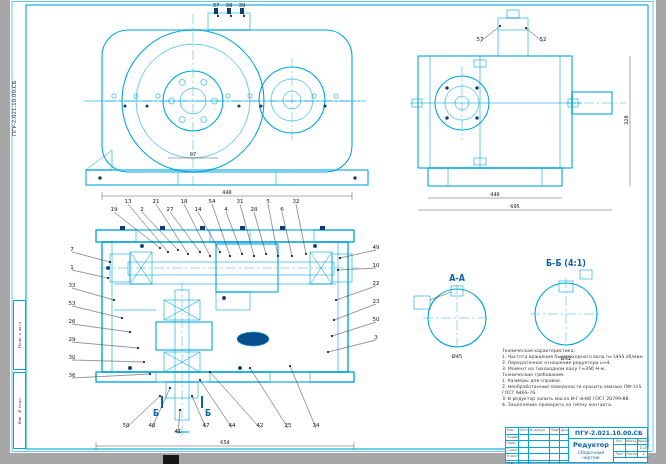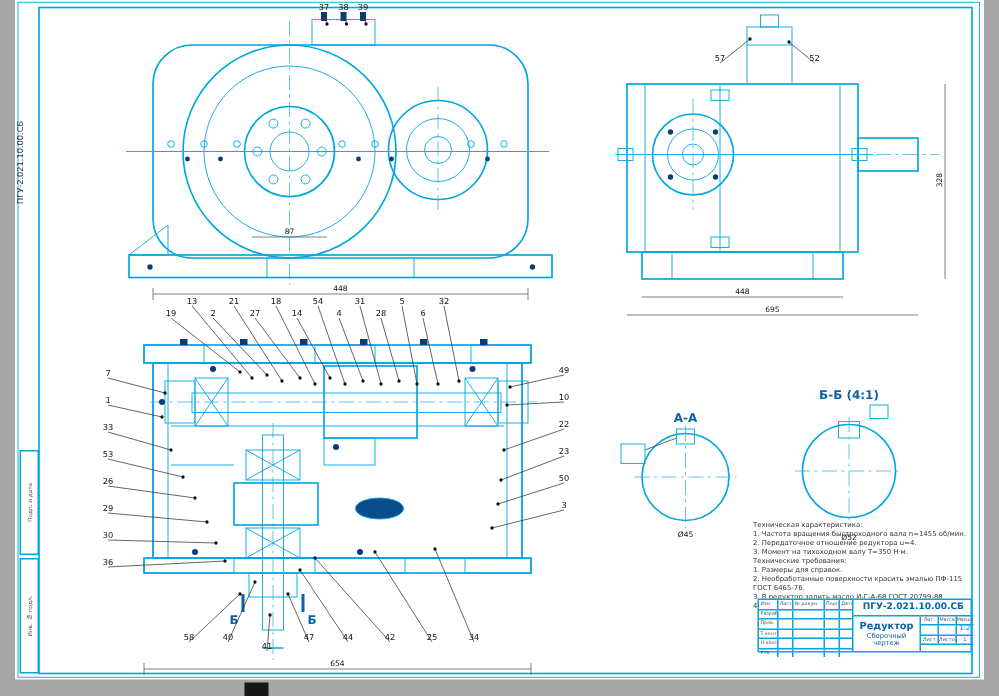--- a/index.html
+++ b/index.html
@@ -15,21 +15,21 @@
   .callout{font-size:5.5px;fill:#111;}
   .dim{font-size:5px;fill:#111;text-anchor:middle;}
   .dimln{stroke:#555;stroke-width:0.5;fill:none;}
   .seclbl{font-size:8px;font-weight:bold;fill:#0a63a8;text-anchor:middle;}
   .dark{fill:#0a3d73;stroke:none;}
   .darkblob{fill:#0a4d8c;stroke:#00a6e0;stroke-width:0.6;}
   
   .techreq{position:absolute;left:492px;top:348px;width:148px;color:#333;
     font-size:4.6px;line-height:1.3;}
   
-  .titleblock{position:absolute;left:495px;top:399px;width:143px;height:36px;
+  .titleblock{position:absolute;left:495px;top:427px;width:143px;height:36px;
     border:1.2px solid #00a6e0;box-sizing:border-box;display:flex;background:#fff;}
   .tb-left{width:62px;border-right:1px solid #00a6e0;display:flex;flex-direction:column;}
   .tb-row{flex:1;display:flex;border-bottom:0.5px solid #00a6e0;}
   .tb-row:last-child{border-bottom:none;}
   .tb-row span{display:block;border-right:0.5px solid #00a6e0;font-size:3.2px;color:#555;
     overflow:hidden;white-space:nowrap;padding-left:1px;line-height:5.5px;}
   .tb-row span:last-child{border-right:none;}
   .c1{width:12px}.c2{width:9px}.c3{width:21px}.c4{width:9px}.c5{width:8px}
   .tb-right{flex:1;display:flex;flex-direction:column;}
   .tb-doc{height:10px;border-bottom:1px solid #00a6e0;color:#0a63a8;font-size:6px;

